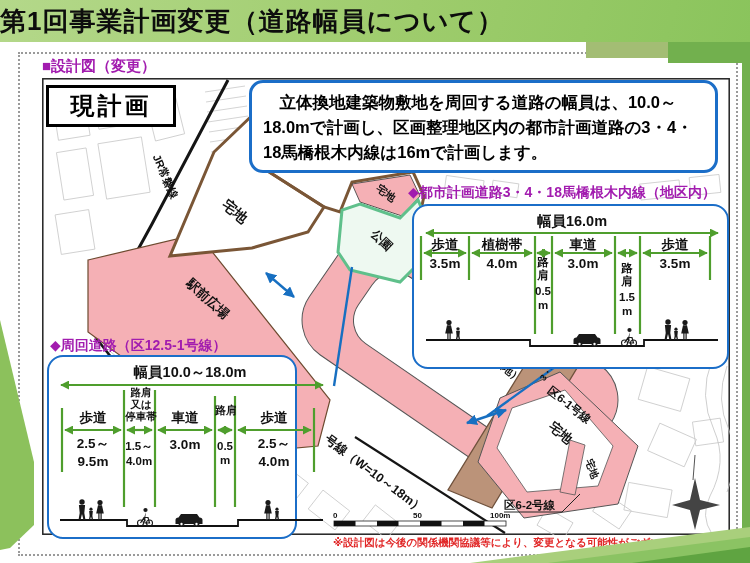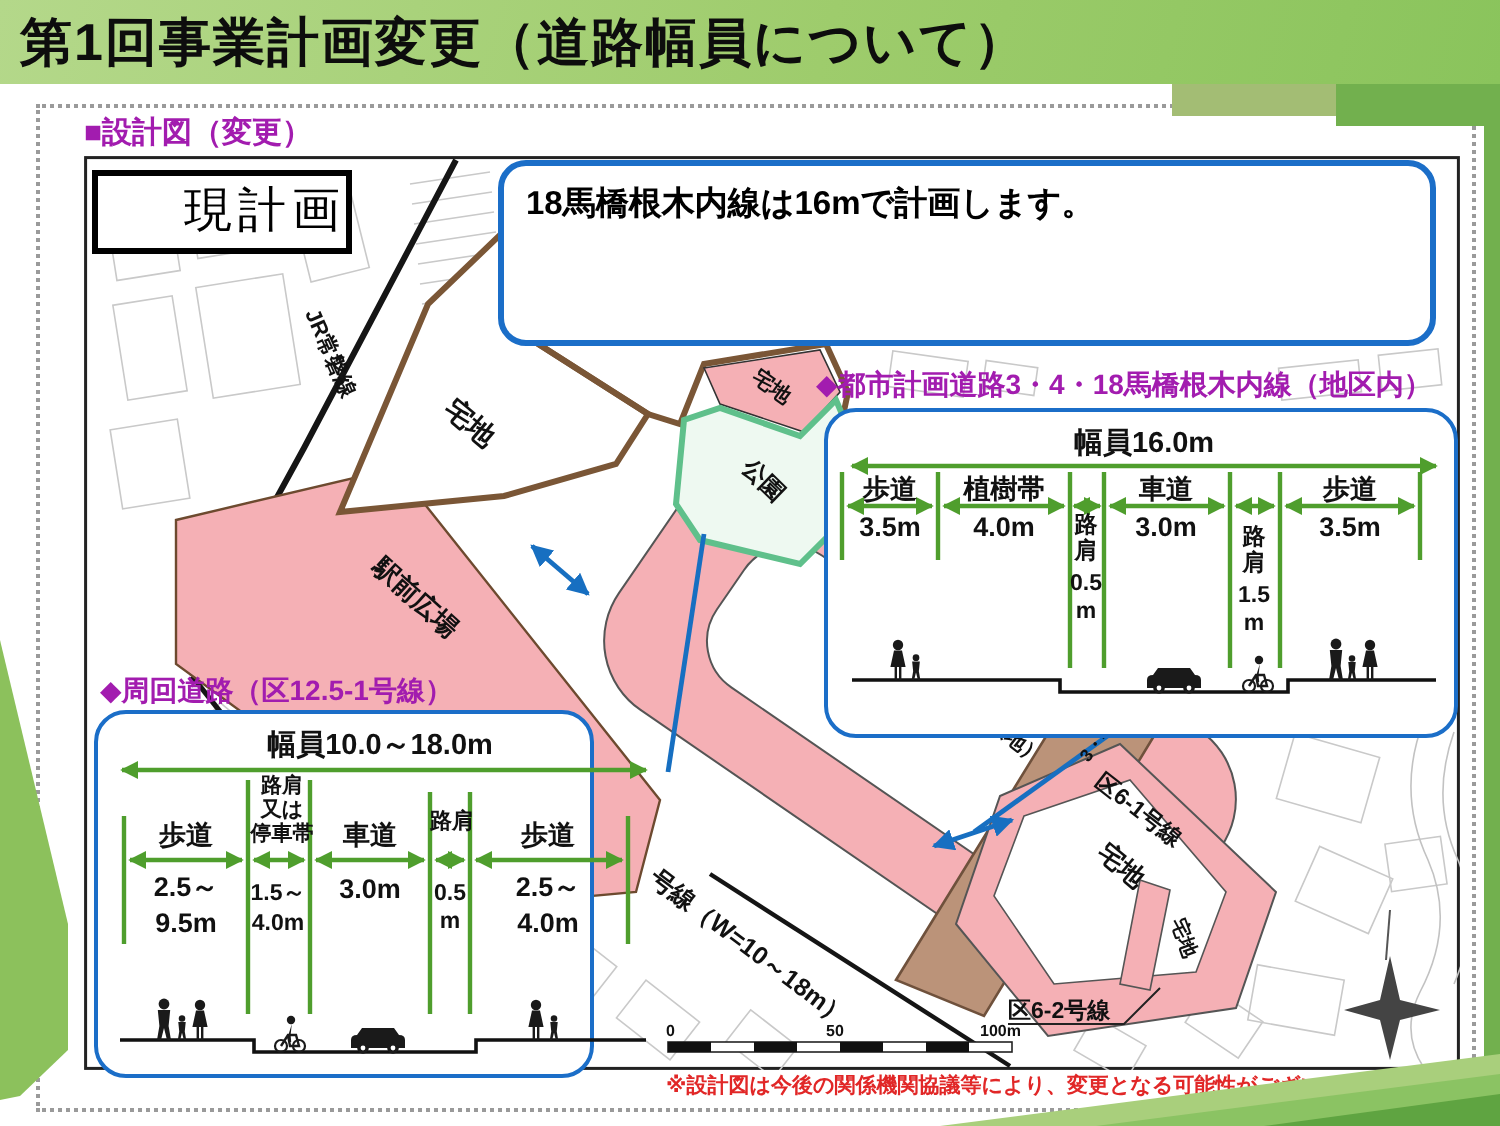--- a/index.html
+++ b/index.html
@@ -1,26 +1,26 @@
 <!DOCTYPE html>
 <html><head>
 <meta charset="utf-8">
 <style>
   html,body{margin:0;padding:0}
   body{width:750px;height:563px;position:relative;overflow:hidden;background:#fff;
        font-family:"Liberation Sans","DejaVu Sans",sans-serif;}
   .abs{position:absolute}
   #header{left:0;top:0;width:750px;height:42px;
           background:linear-gradient(105deg,#b4d88a 0%,#9ecc6c 55%,#8ac45c 100%);}
-  #header .t{font-size:26px;font-weight:bold;color:#0d0d0d;line-height:42px;padding-left:10px;letter-spacing:1px;white-space:nowrap}
+  #header .t{font-size:26px;font-weight:bold;color:#0d0d0d;line-height:42px;letter-spacing:1px;white-space:nowrap}
   #panel{left:18px;top:52px;width:720px;height:504px;border:2px dotted #9a9a9a;background:#fff;box-sizing:border-box}
   .bluebox{border:3px solid #1b6ec8;border-radius:14px;background:#fff;box-sizing:border-box}
   #callout{left:249px;top:80px;width:469px;height:93px;padding:7px 11px;font-size:16.5px;line-height:1.5;font-weight:bold;color:#000}
   #genkeikaku{left:46px;top:85px;width:124px;height:36px;border:3.5px solid #000;background:#fff;
-              font-size:24px;font-weight:normal;text-align:right;line-height:36px;letter-spacing:3px}
+              font-size:24px;font-weight:bold;text-align:center;line-height:36px;letter-spacing:3px}
   .sechead{font-weight:bold;color:#a21caf;white-space:nowrap}
   #note{left:333px;top:536px;font-size:10.5px;font-weight:bold;color:#e12727;white-space:nowrap}
   svg text{font-family:"Liberation Sans","DejaVu Sans",sans-serif;font-weight:bold;fill:#111}
   .xsec{border:2.5px solid #1b6ec8;border-radius:16px;background:#fff;box-sizing:border-box}
 </style>
 </head>
 <body>
 
 <div id="header" class="abs">
   <div class="t">第1回事業計画変更（道路幅員について）</div>
@@ -181,20 +181,22 @@
         <text text-anchor="middle" font-size="12.5">号線（W=10～18m）</text>
       </g>
   </g>
 </svg>
 
 <div class="abs sechead" style="left:42px;top:57px;font-size:15px">■設計図（変更）</div>
 
 <div id="genkeikaku" class="abs">現計画</div>
 
 <div id="callout" class="abs bluebox">
+  <div>　立体換地建築物敷地を周回する道路の幅員は、10.0～</div>
+  <div>18.0mで計画し、区画整理地区内の都市計画道路の3・4・</div>
   <div>18馬橋根木内線は16mで計画します。</div>
 </div>
 
 <div class="abs sechead" style="left:408px;top:184px;font-size:14px">◆都市計画道路3・4・18馬橋根木内線（地区内）</div>
 <div class="abs xsec" style="left:412px;top:204px;width:317px;height:165px">
 <svg width="312" height="143" viewBox="412 204 312 143">
   <text x="570" y="224" text-anchor="middle" font-size="14.5">幅員16.0m</text>
   <g stroke="#4f9e2d" stroke-width="2.2" fill="none">
     <line x1="424" y1="231" x2="716" y2="231" marker-start="url(#arrG)" marker-end="url(#arrG)"></line>
     <line x1="419" y1="234" x2="419" y2="278"></line>

